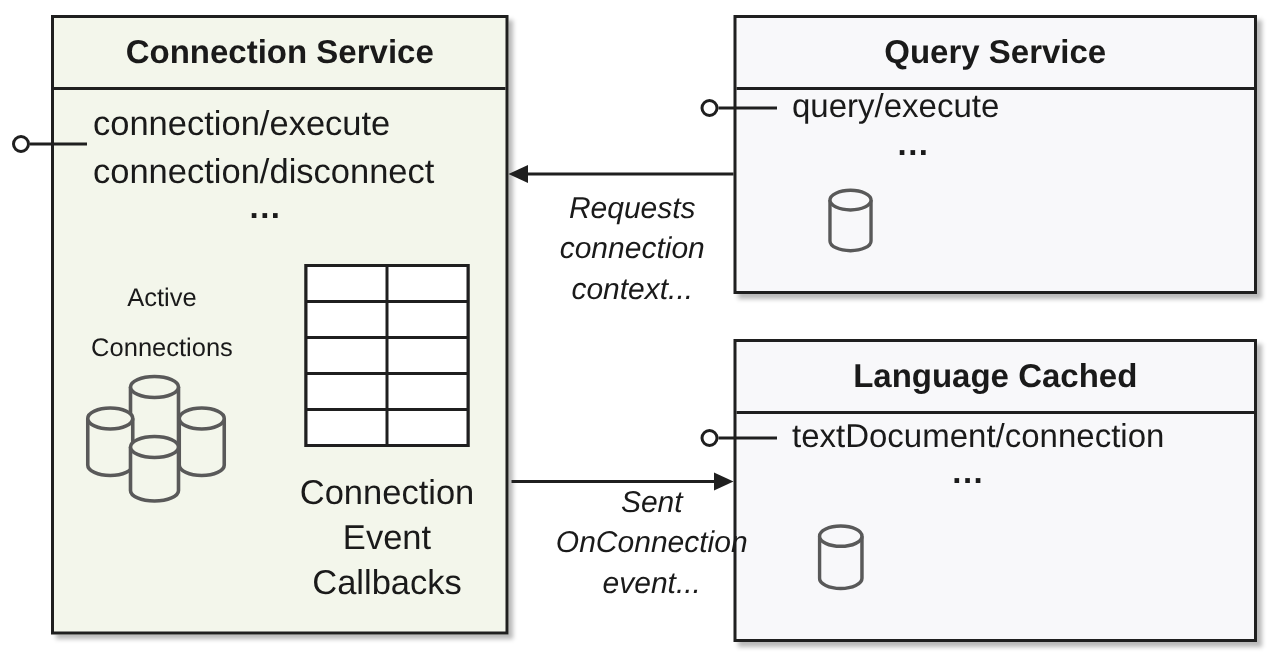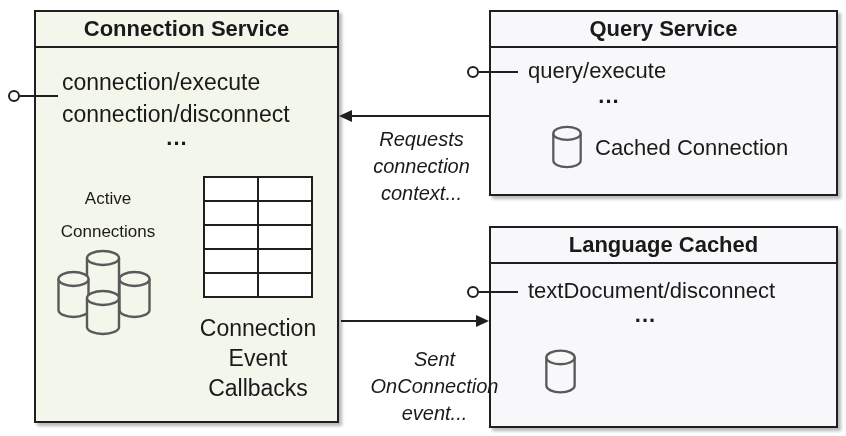--- a/index.html
+++ b/index.html
@@ -16,21 +16,21 @@
     font-family:"Liberation Sans",sans-serif;color:var(--text);overflow:hidden;
   }
   .svc-box{
     position:absolute;border:2px solid var(--border);
     box-shadow:3px 3px 3px rgba(0,0,0,0.28);
   }
   .box-connection{left:34px;top:10px;width:305px;height:413px;background:var(--fill-left);}
   .box-query{left:489px;top:10px;width:349px;height:186px;background:var(--fill-right);}
   .box-language{left:489px;top:226px;width:349px;height:202px;background:var(--fill-right);}
   .svc-header{
-    height:36px;border-bottom:2px solid var(--border);
+    height:48px;border-bottom:2px solid var(--border);
     display:flex;align-items:center;justify-content:center;
     font-weight:bold;font-size:22px;
   }
   .abs{position:absolute;}
   .methods{font-size:23px;line-height:32px;white-space:nowrap;}
   .methods-sm{font-size:22px;line-height:26px;white-space:nowrap;}
   .ellipsis{font-size:22px;font-weight:bold;text-align:center;line-height:20px;letter-spacing:1px;}
   .ctr{text-align:center;}
   .lbl{font-size:17px;line-height:33px;}
   .lbl30{font-size:23px;line-height:30px;}
@@ -119,27 +119,26 @@
   <div class="svc-box box-query">
     <div class="svc-header">Query Service</div>
 
     <div class="abs methods-sm" style="left:37px;top:46px;">query/execute</div>
     <div class="abs ellipsis" style="left:37px;top:74px;width:162px;">...</div>
 
     <svg class="abs" style="left:61px;top:112px;" width="30" height="46" viewBox="0 0 32 46">
       <path class="cyl-stroke cyl-fill-right" d="M1.4,8.5 V37.5 a14.6,7 0 0 0 29.2,0 V8.5"></path>
       <ellipse class="cyl-stroke cyl-fill-right" cx="16" cy="8.5" rx="14.6" ry="7"></ellipse>
     </svg>
-    <div class="abs methods-sm" style="left:104px;top:123px;">Cached Connection</div>
   </div>
 
   <div class="svc-box box-language">
     <div class="svc-header">Language Cached</div>
 
-    <div class="abs methods-sm" style="left:37px;top:50px;">textDocument/disconnect</div>
+    <div class="abs methods-sm" style="left:37px;top:50px;">textDocument/connection</div>
     <div class="abs ellipsis" style="left:37px;top:77px;width:235px;">...</div>
 
     <svg class="abs" style="left:54px;top:120px;" width="31" height="47" viewBox="0 0 32 46">
       <path class="cyl-stroke cyl-fill-right" d="M1.4,8.5 V37.5 a14.6,7 0 0 0 29.2,0 V8.5"></path>
       <ellipse class="cyl-stroke cyl-fill-right" cx="16" cy="8.5" rx="14.6" ry="7"></ellipse>
     </svg>
   </div>
 
   <div>
     <div class="lolli-circle" style="left:8px;top:90px;"></div>
@@ -160,20 +159,20 @@
     <div class="abs italic-note" style="left:341px;top:126px;width:150px;">
       <div>Requests</div>
       <div>connection</div>
       <div>context...</div>
     </div>
   </div>
 
   <div>
     <div class="hline" style="left:341px;top:320px;width:137px;"></div>
     <div class="arrowhead-right" style="left:476px;top:315px;"></div>
-    <div class="abs italic-note" style="left:341px;top:346px;width:176px;">
+    <div class="abs italic-note" style="left:341px;top:322px;width:176px;">
       <div>Sent</div>
       <div>OnConnection</div>
       <div>event...</div>
     </div>
   </div>
 
 </div>
 
 </body></html>

